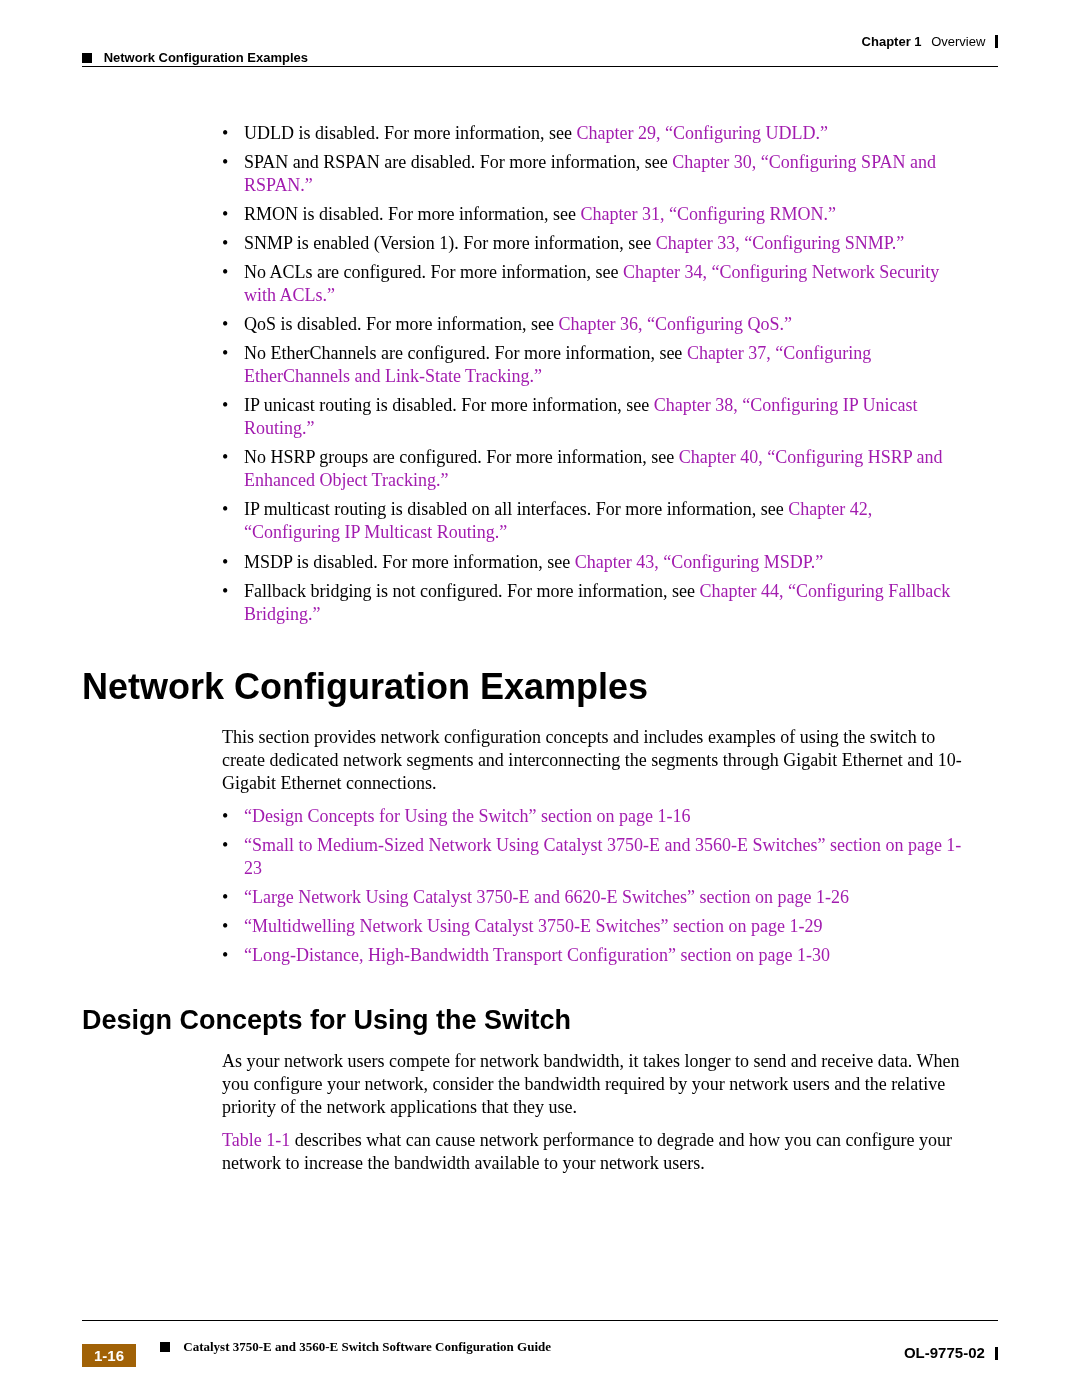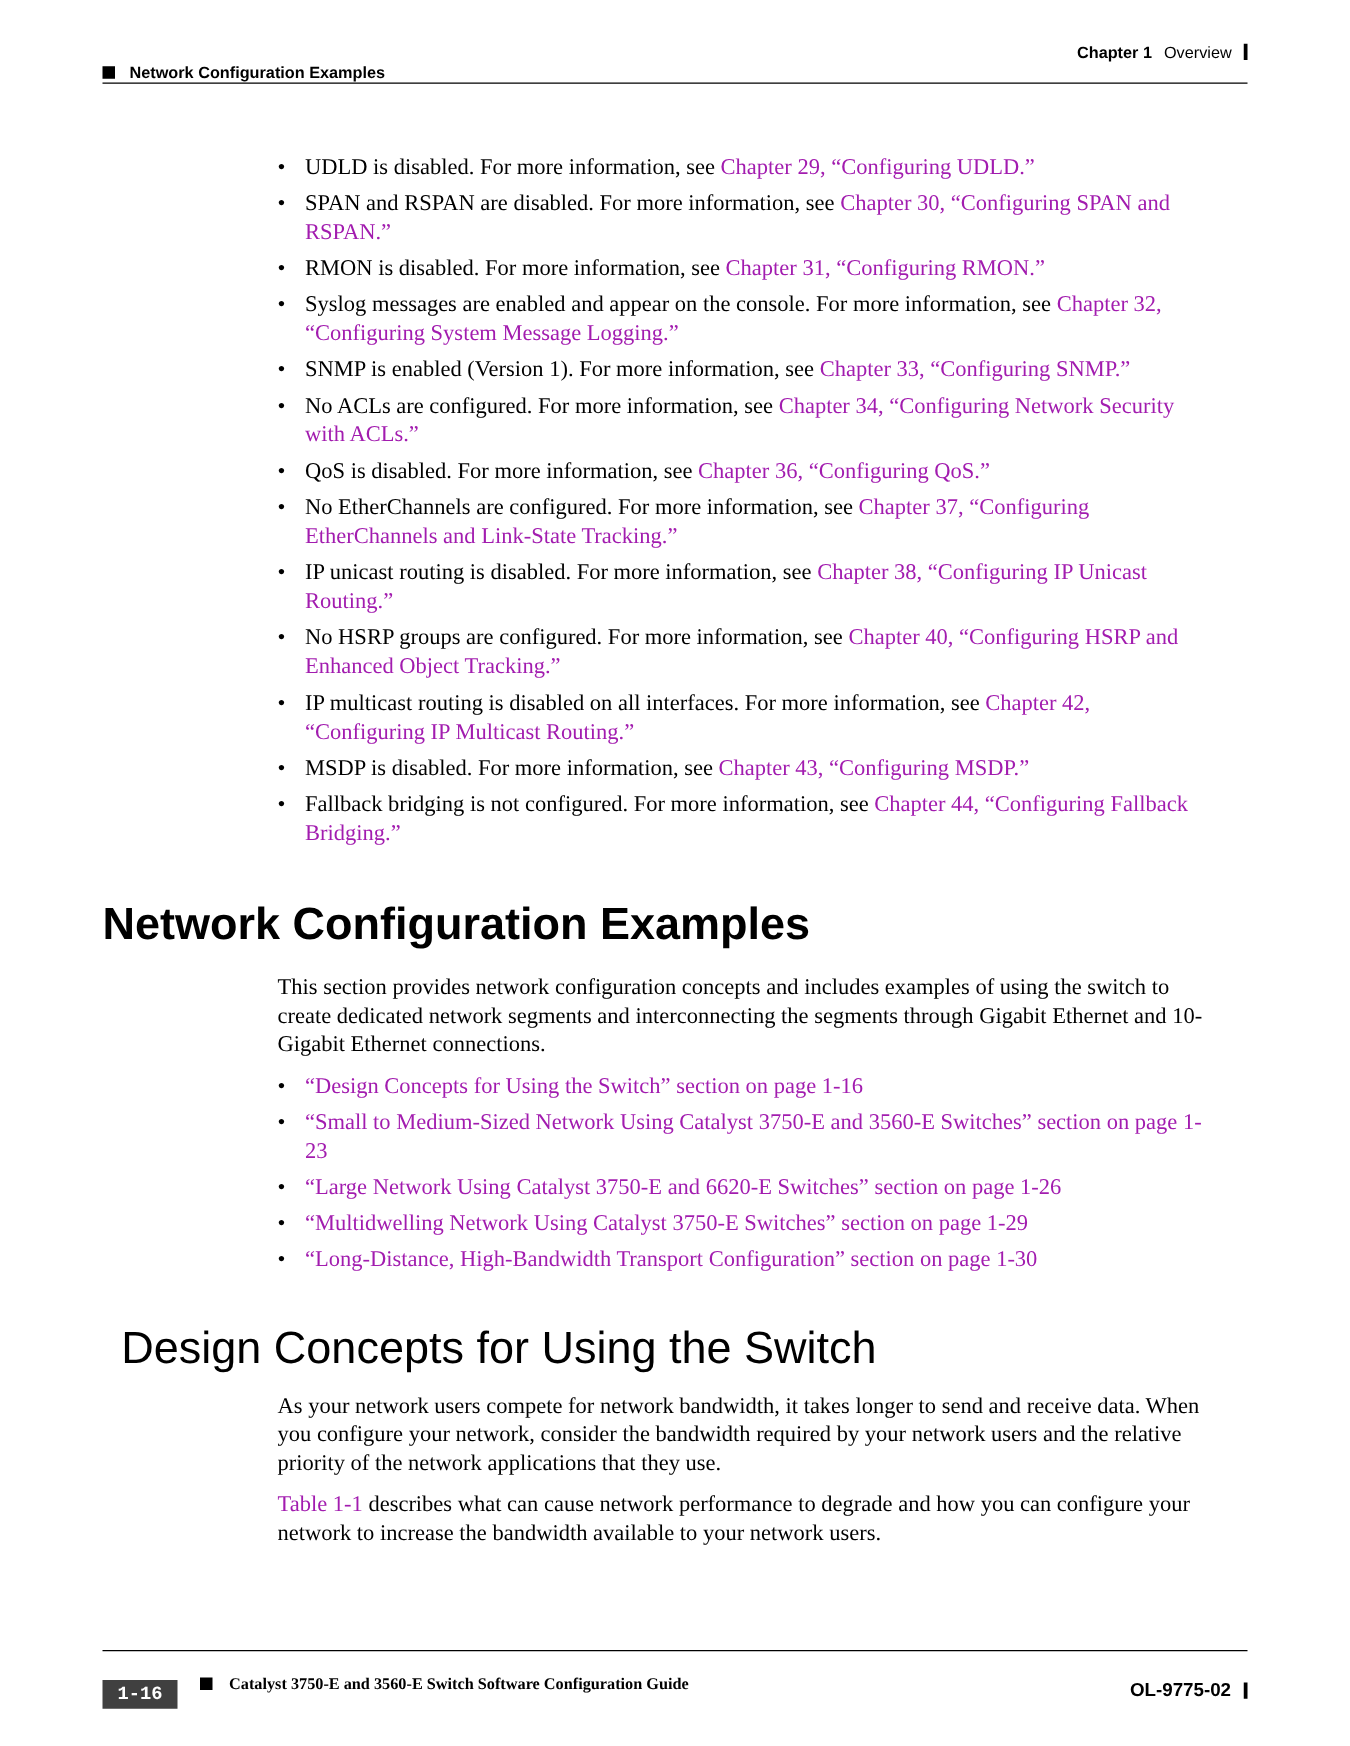--- a/index.html
+++ b/index.html
@@ -85,23 +85,23 @@
   a.link, span.link { color: #a21caf; text-decoration: none; }
 
   h1.sec {
     font-family: Arial, Helvetica, sans-serif;
     font-weight: 700;
     font-size: 36px;
     margin: 40px 0 18px 0;
   }
   h2.sub {
     font-family: Arial, Helvetica, sans-serif;
-    font-weight: 400;
-    font-size: 36px;
-    margin: 38px 0 14px 15px;
+    font-weight: 700;
+    font-size: 27px;
+    margin: 38px 0 14px 0;
   }
   p.body {
     font-size: 18px;
     line-height: 1.28;
     margin: 0 0 10px 140px;
   }
 
   
   .ftr-rule {
     position: absolute;
@@ -132,23 +132,23 @@
     font-weight: 700;
   }
   .ftr-right .bar {
     display:inline-block; width:3px; height:13px; background:#000;
     vertical-align:-2px; margin-left:6px;
   }
   .page-num {
     position: absolute;
     left: 82px;
     bottom: 30px;
-    background: #404040;
+    background: #a16207;
     color: #fff;
-    font-family: Liberation Mono, monospace;
+    font-family: Liberation Sans, sans-serif;
     font-weight: 700;
     font-size: 15px;
     padding: 3px 12px;
   }
 </style>
 </head>
 <body>
 
 <div class="page">
 
@@ -162,21 +162,20 @@
     <span>Network Configuration Examples</span>
   </div>
   <div class="rule"></div>
 
   <div class="content">
 
     <ul class="bullets">
       <li><span>UDLD is disabled. For more information, see </span><a class="link">Chapter 29, “Configuring UDLD.”</a></li>
       <li><span>SPAN and RSPAN are disabled. For more information, see </span><a class="link">Chapter 30, “Configuring SPAN and RSPAN.”</a></li>
       <li><span>RMON is disabled. For more information, see </span><a class="link">Chapter 31, “Configuring RMON.”</a></li>
-      <li><span>Syslog messages are enabled and appear on the console. For more information, see </span><a class="link">Chapter 32, “Configuring System Message Logging.”</a></li>
       <li><span>SNMP is enabled (Version 1). For more information, see </span><a class="link">Chapter 33, “Configuring SNMP.”</a></li>
       <li><span>No ACLs are configured. For more information, see </span><a class="link">Chapter 34, “Configuring Network Security with ACLs.”</a></li>
       <li><span>QoS is disabled. For more information, see </span><a class="link">Chapter 36, “Configuring QoS.”</a></li>
       <li><span>No EtherChannels are configured. For more information, see </span><a class="link">Chapter 37, “Configuring EtherChannels and Link-State Tracking.”</a></li>
       <li><span>IP unicast routing is disabled. For more information, see </span><a class="link">Chapter 38, “Configuring IP Unicast Routing.”</a></li>
       <li><span>No HSRP groups are configured. For more information, see </span><a class="link">Chapter 40, “Configuring HSRP and Enhanced Object Tracking.”</a></li>
       <li><span>IP multicast routing is disabled on all interfaces. For more information, see </span><a class="link">Chapter 42, “Configuring IP Multicast Routing.”</a></li>
       <li><span>MSDP is disabled. For more information, see </span><a class="link">Chapter 43, “Configuring MSDP.”</a></li>
       <li><span>Fallback bridging is not configured. For more information, see </span><a class="link">Chapter 44, “Configuring Fallback Bridging.”</a></li>
     </ul>

